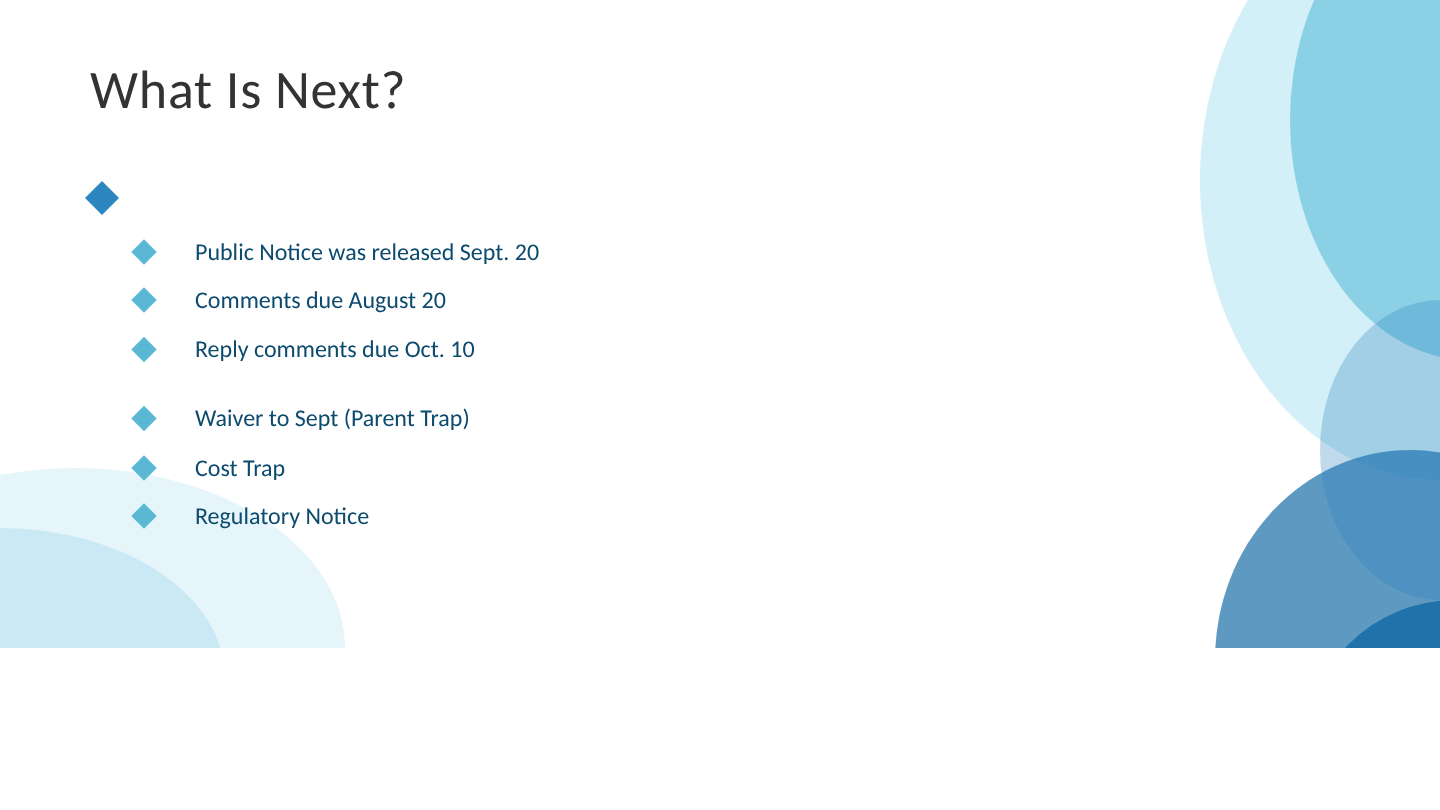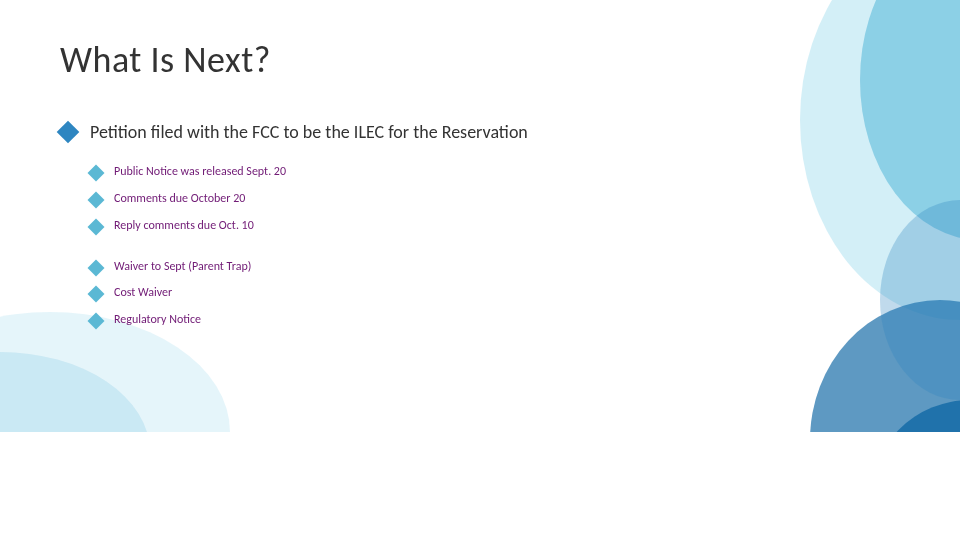--- a/index.html
+++ b/index.html
@@ -99,24 +99,25 @@
       width: 12px;
       height: 12px;
       min-width: 12px;
       background: #5BB8D4;
       transform: rotate(45deg);
       margin-top: 4px;
       margin-right: 12px;
     }
 
     .bullet-l2-text {
-      font-size: 12px;
-      color: #701a75;
+      font-size: 16px;
+      color: #0c4a6e;
       font-weight: 400;
       line-height: 1.4;
+      margin-left: 16px;
     }
 
     .section-gap {
       margin-bottom: 24px;
     }
   </style>
 </head>
 <body>
 
 <div class="slide">
@@ -137,47 +138,46 @@
     <ellipse cx="0" cy="220" rx="150" ry="100" fill="#5DBBDA" opacity="0.2"></ellipse>
   </svg>
 
   <h1 class="slide-title">What Is Next?</h1>
 
   <div class="content">
 
     <div class="section-gap">
       <div class="bullet-l1">
         <div class="diamond-l1"></div>
-        <span class="bullet-l1-text">Petition filed with the FCC to be the ILEC for the Reservation</span>
       </div>
       <div class="sub-bullets">
         <div class="bullet-l2">
           <div class="diamond-l2"></div>
           <span class="bullet-l2-text">Public Notice was released Sept. 20</span>
         </div>
         <div class="bullet-l2">
           <div class="diamond-l2"></div>
-          <span class="bullet-l2-text">Comments due October 20</span>
+          <span class="bullet-l2-text">Comments due August 20</span>
         </div>
         <div class="bullet-l2">
           <div class="diamond-l2"></div>
           <span class="bullet-l2-text">Reply comments due Oct. 10</span>
         </div>
       </div>
     </div>
 
     <div>
       <div class="sub-bullets">
         <div class="bullet-l2">
           <div class="diamond-l2"></div>
           <span class="bullet-l2-text">Waiver to Sept (Parent Trap)</span>
         </div>
         <div class="bullet-l2">
           <div class="diamond-l2"></div>
-          <span class="bullet-l2-text">Cost Waiver</span>
+          <span class="bullet-l2-text">Cost Trap</span>
         </div>
         <div class="bullet-l2">
           <div class="diamond-l2"></div>
           <span class="bullet-l2-text">Regulatory Notice</span>
         </div>
       </div>
     </div>
 
   </div>
 </div>

